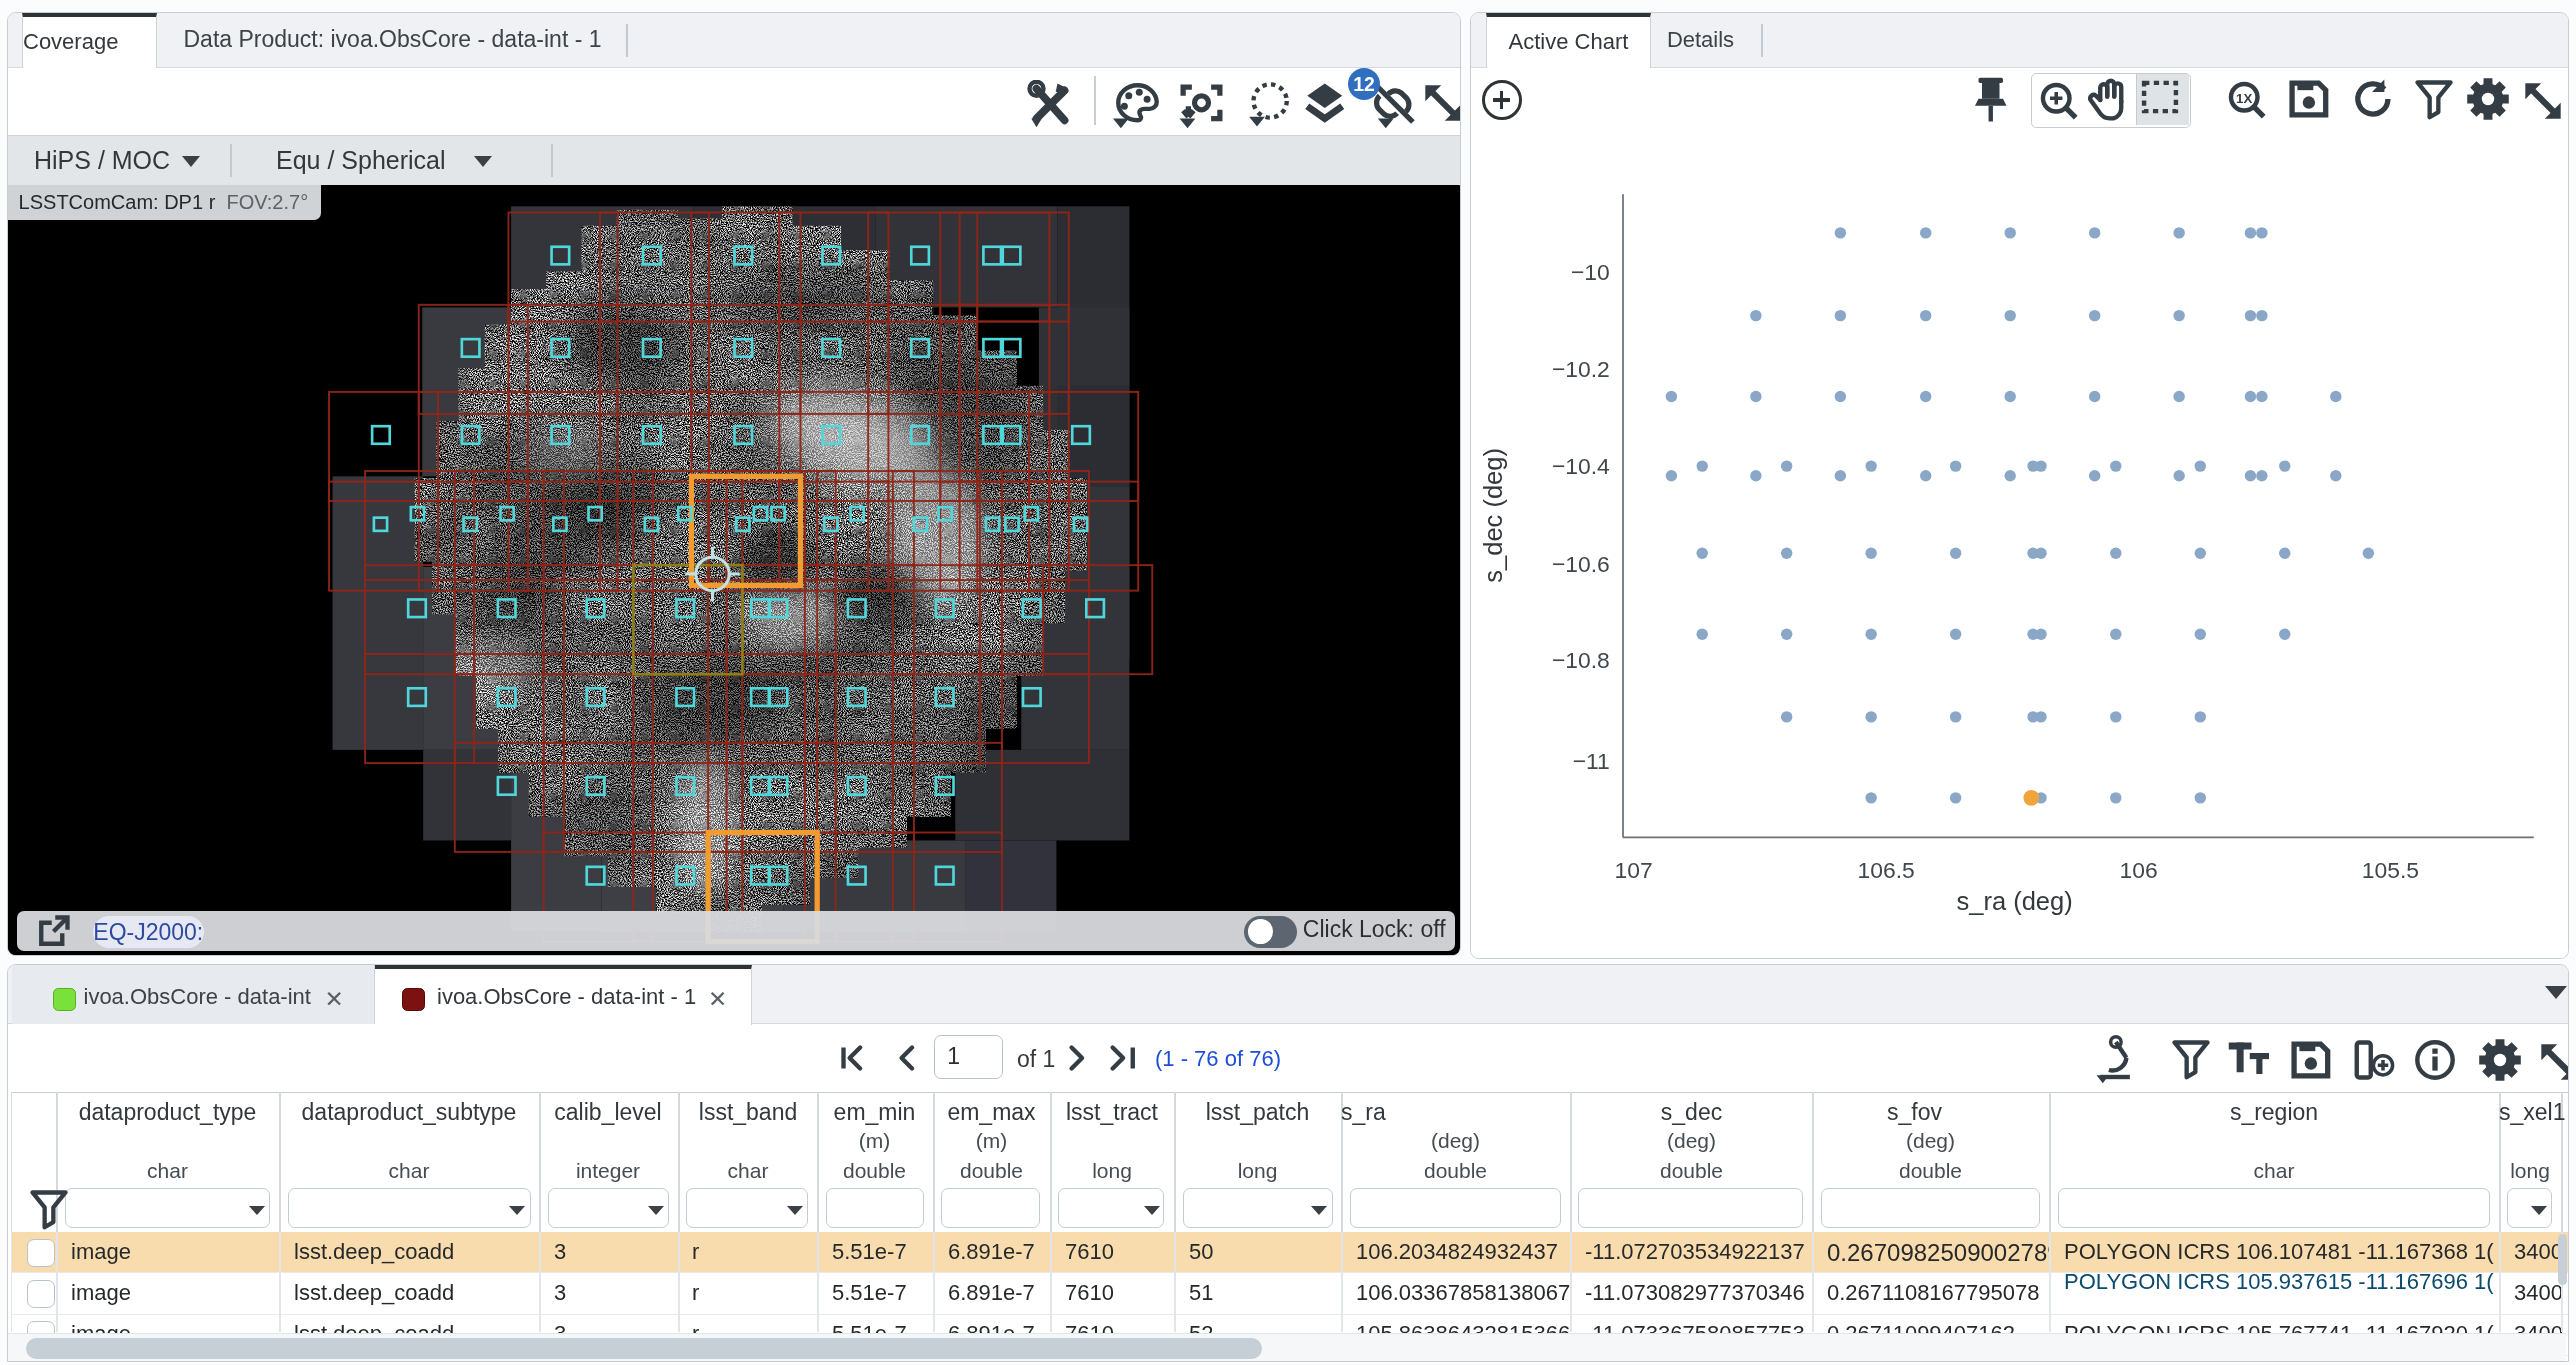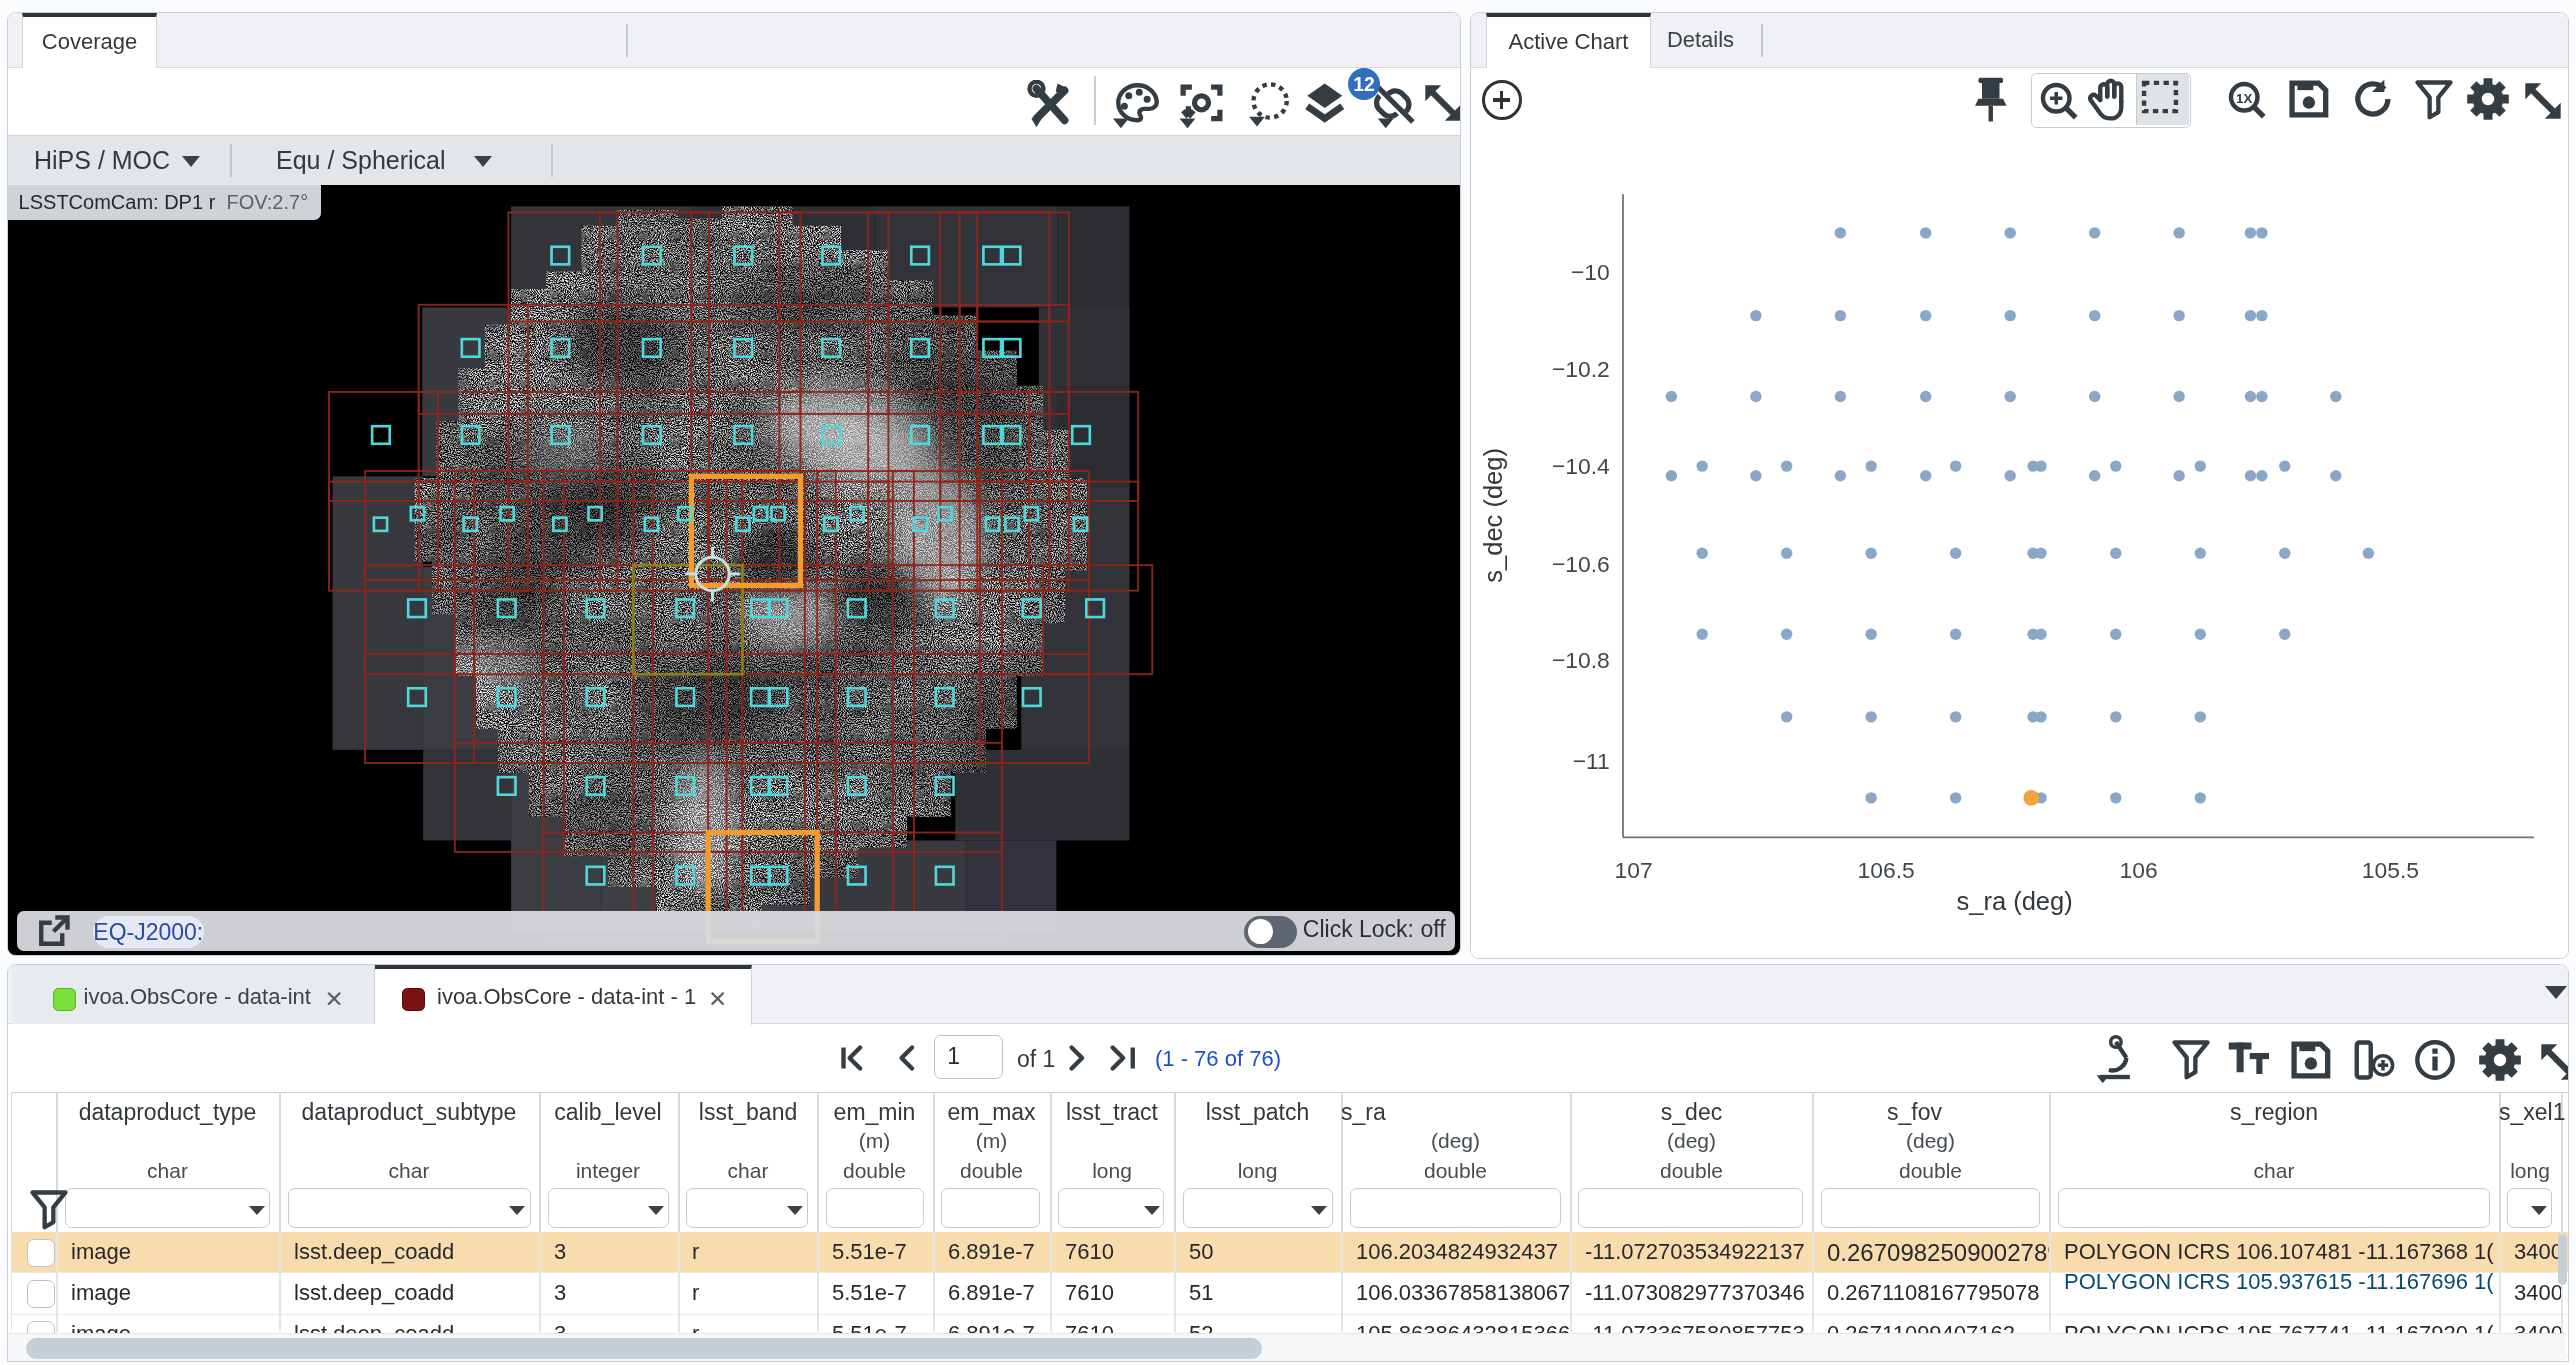--- a/index.html
+++ b/index.html
@@ -1,16 +1,17 @@
 <!DOCTYPE html>
 <html style="font-size:14px"><head><meta charset="utf-8"><style>*{margin:0;padding:0;box-sizing:border-box}body{font-family:"Liberation Sans",sans-serif;-webkit-font-smoothing:antialiased}.abs{position:absolute}</style></head><body>
 <div style="position:relative;width:2576px;height:1365px;background:#fbfcfd;overflow:hidden">
     <div class="abs" style="left:7px;top:12.3px;width:1454px;height:944px;border:1.8px solid #c7cdd3;border-radius:8.8px;background:#fff;overflow:hidden">
       <div style="position:absolute;left:0;top:0;width:100%;height:55px;background:#eff1f4;border-bottom:0.9px solid #d6dade"></div>
-      <div style="position:absolute;left:14px;top:0;width:135px;height:55px;background:#fff;border-left:0.9px solid #cfd4d9;border-right:0.9px solid #cfd4d9;border-top:4.4px solid #2e3338;color:#33383d;font-size:22px;line-height:49px;text-align:center">Coverage</div>
+      <div style="position:absolute;left:14px;top:0;width:135px;height:55px;background:#fff;border-left:0.9px solid #cfd4d9;border-right:0.9px solid #cfd4d9;border-top:4.4px solid #2e3338;color:#33383d;font-size:22px;line-height:49px;">Coverage</div>
+      <div style="position:absolute;left:150px;top:0;width:469px;height:55px;color:#3c4247;font-size:23px;line-height:53px;text-align:center">Data Product: ivoa.ObsCore - data-int - 1</div>
       <div style="position:absolute;left:618px;top:10.6px;width:1.8px;height:33px;background:#c3c9ce"></div>
       <div style="position:absolute;left:0;top:55px;width:100%;height:68px;background:#fff"></div>
       <div style="position:absolute;left:1018px;top:67px;"><svg width="49" height="49" viewBox="0 0 56 56" style="">
           <g stroke="#343d44" stroke-width="9" stroke-linecap="round">
             <line x1="12" y1="10" x2="44" y2="46"></line>
             <line x1="44" y1="12" x2="12" y2="44"></line>
           </g>
           <circle cx="12" cy="10" r="8" fill="none" stroke="#343d44" stroke-width="5"></circle>
           <path d="M36 4 l12 6 -4 8 -10 -5 z" fill="#343d44"></path>
           <path d="M6 44 l12 0 -6 10 z" fill="#343d44"></path>

